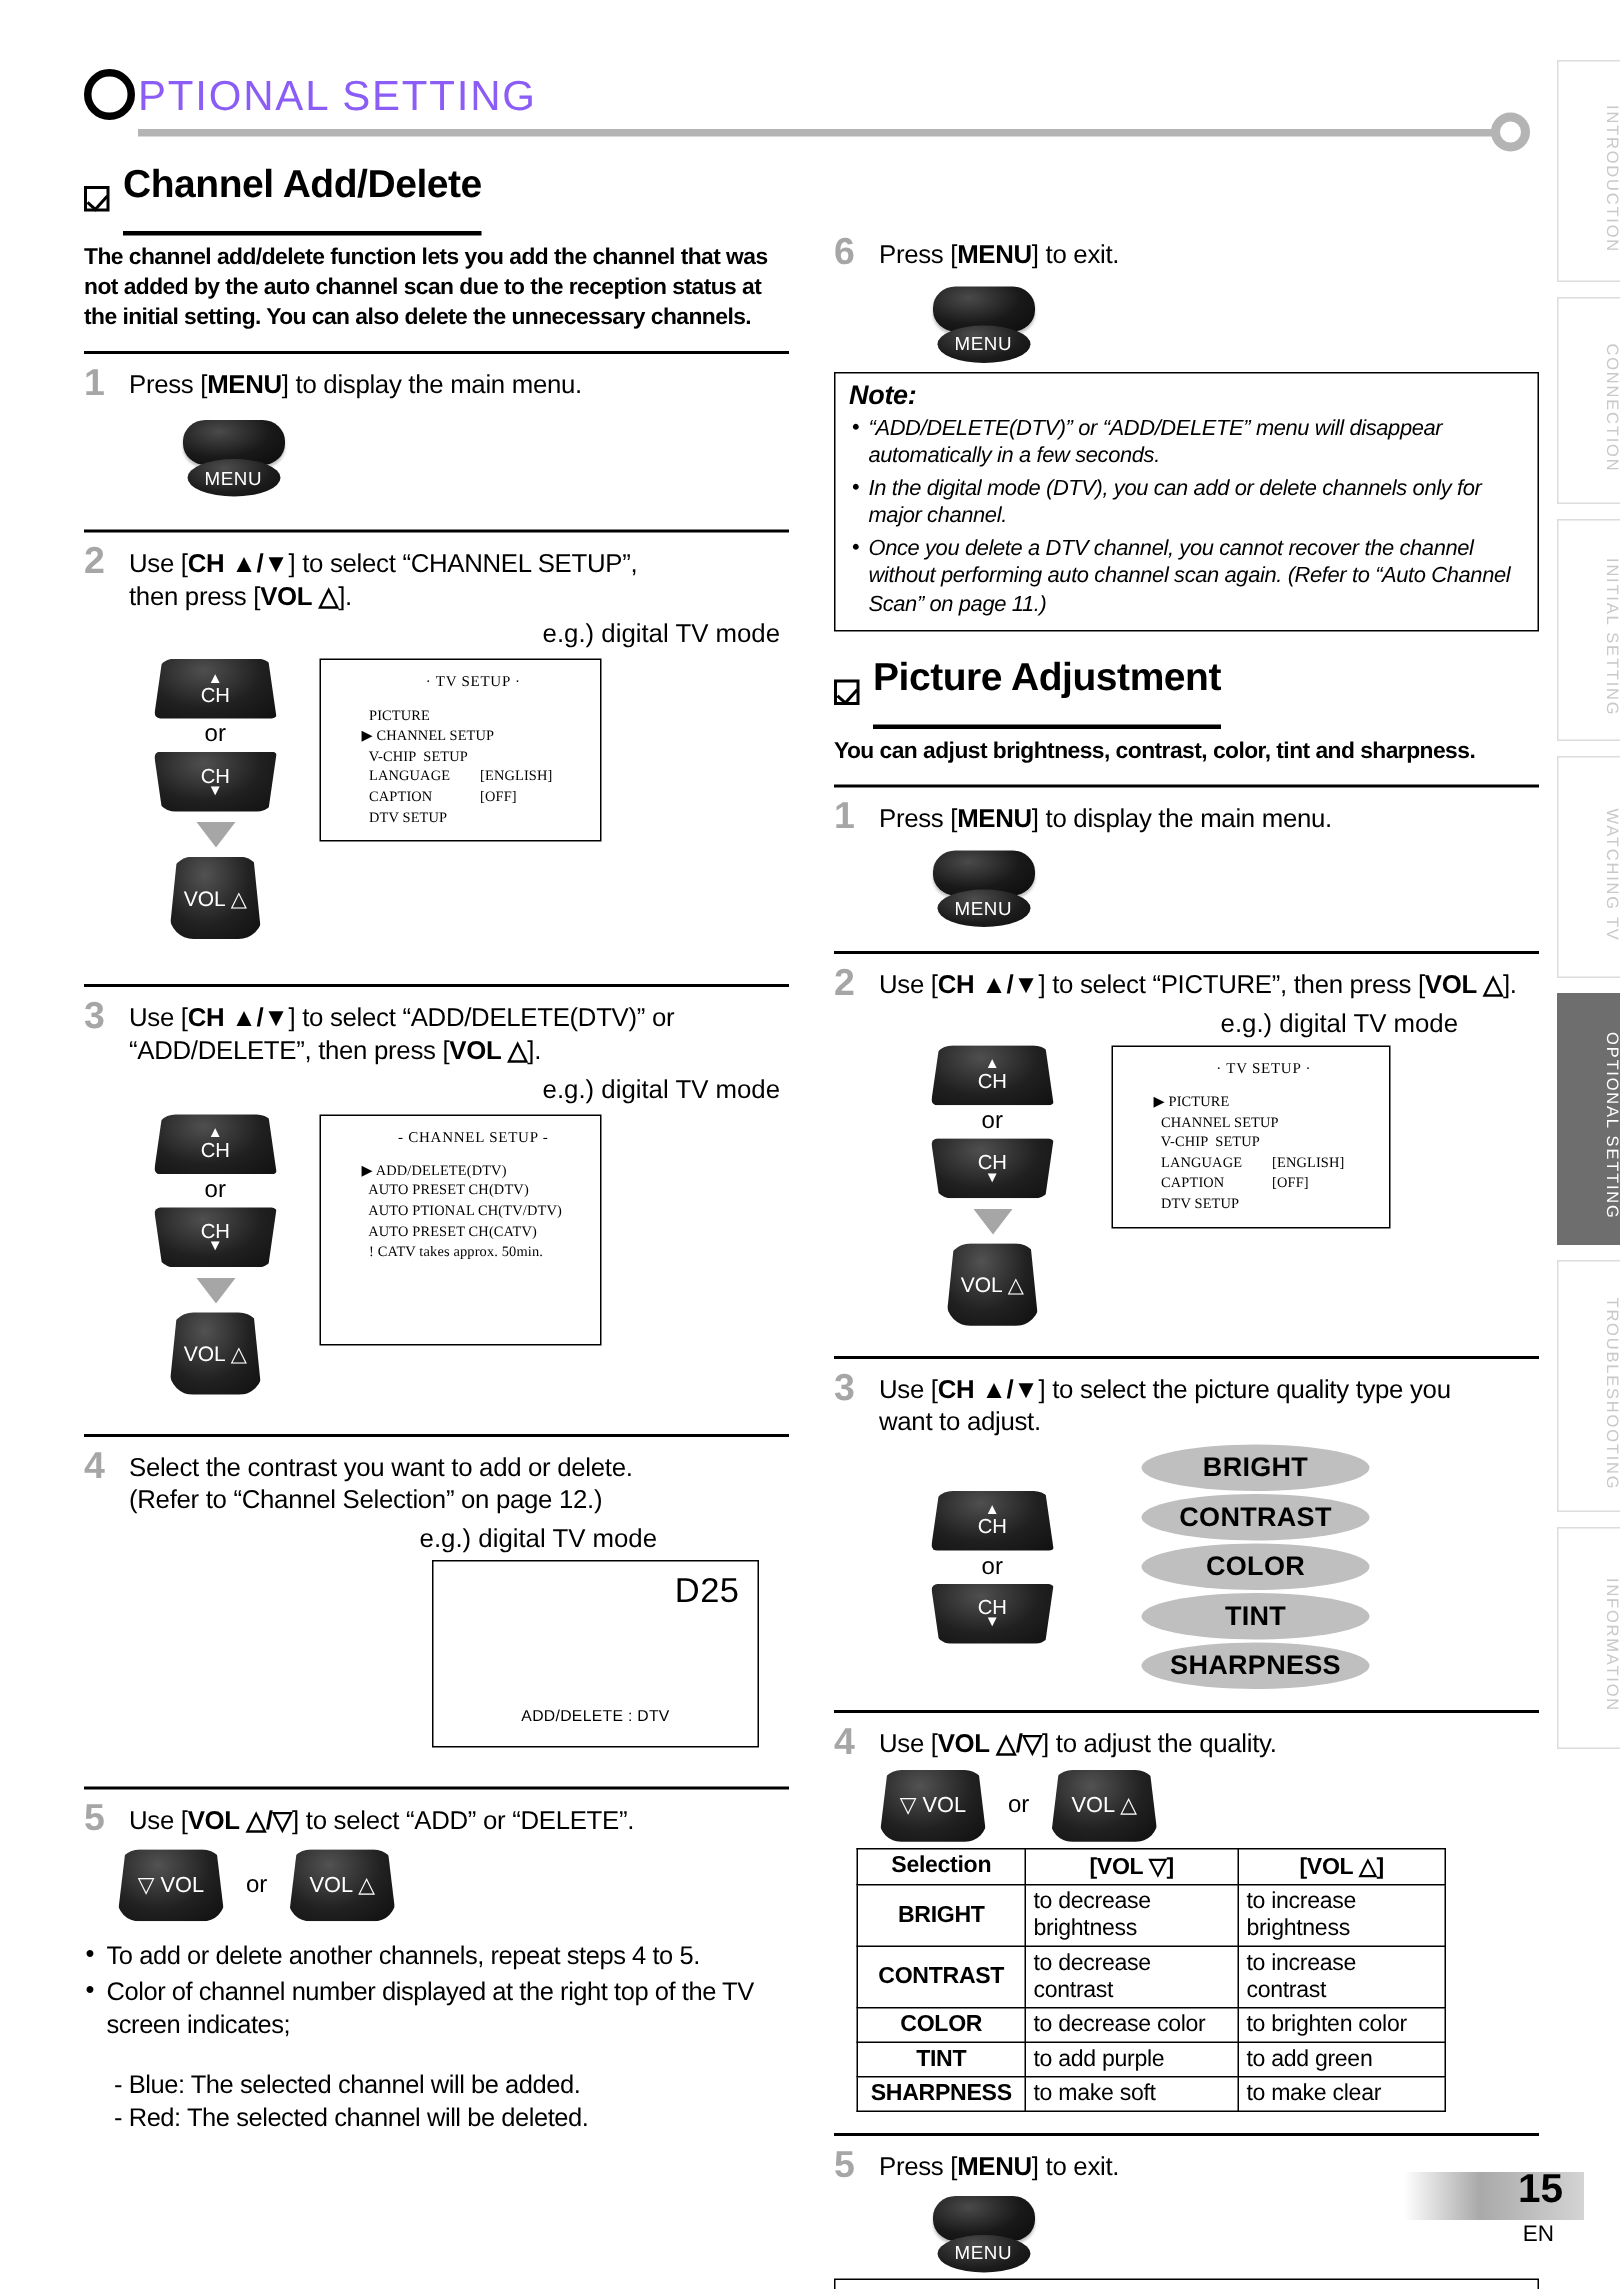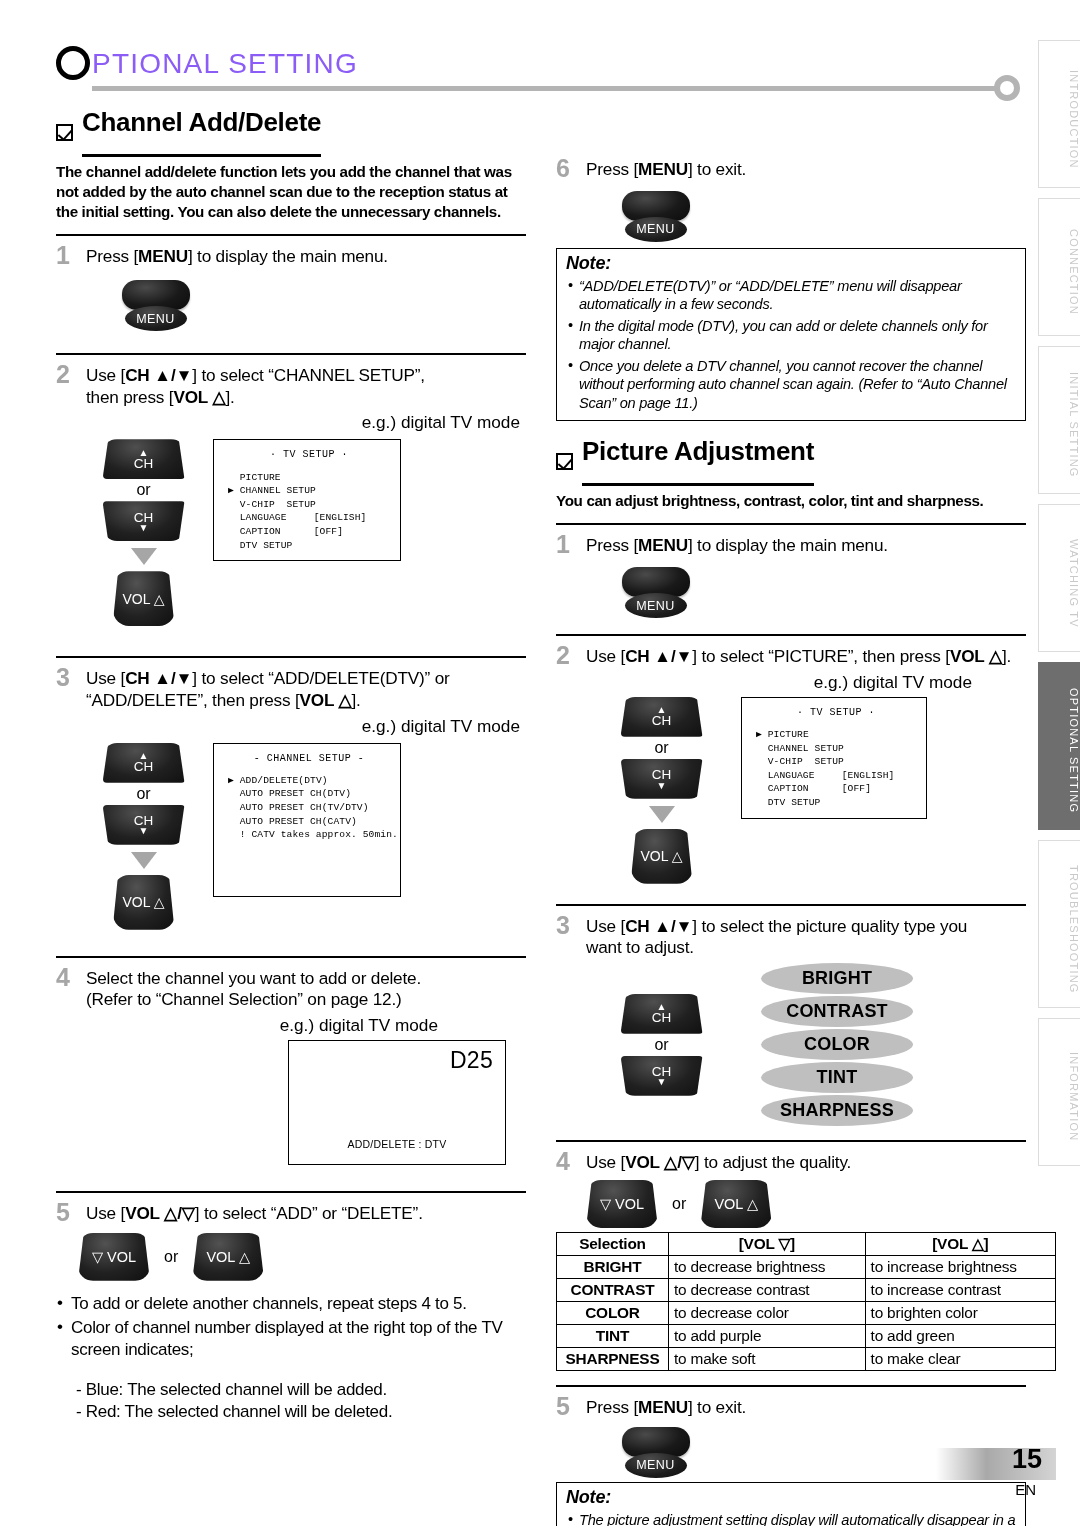--- a/index.html
+++ b/index.html
@@ -198,22 +198,22 @@
     clip-path: polygon(8% 0%, 92% 0%, 100% 100%, 0% 100%);
   }
 
   
   .tvbox {
     border: 1.6px solid #000;
     background: #fff;
     font-size: 9.6px;
     line-height: 1.42;
     letter-spacing: 0.1px;
-    padding: 8px 10px 10px 14px;
-    font-family: Liberation Mono, monospace;
+    padding: 8px 10px 10px 27px;
+    font-family: Liberation Serif, serif;
   }
   .tvbox .tvtitle {
     text-align: center;
     font-size: 10px;
     margin-bottom: 8px;
     letter-spacing: 0.5px;
   }
   .tvrow { white-space: pre; }
 
   
@@ -298,22 +298,23 @@
     color: #000;
     font-weight: bold;
     font-size: 18px;
     letter-spacing: 0.2px;
     display: flex; align-items: center; justify-content: center;
   }
 
   
   table.adj {
     border-collapse: collapse;
-    width: 500px;
+    width: 393px;
     margin-top: 4px;
+    margin-left: 15px;
   }
   table.adj th, table.adj td {
     border: 1.6px solid #000;
     font-size: 15.4px;
     padding: 2px 5px;
     letter-spacing: -0.2px;
   }
   table.adj th { font-weight: bold; text-align: center; }
   table.adj td.sel { font-weight: bold; text-align: center; width: 112px; }
   table.adj td.d   { text-align: left; }
@@ -464,33 +465,33 @@
             <span class="tri">▼</span>
           </div>
         <div class="arrow-down"></div>
         <div class="btn-vol">VOL △</div>
       </div>
       <div class="tvbox" style="width:188px;height:154px;margin-left:22px;">
         <div class="tvtitle">- CHANNEL SETUP -</div>
         <div>
           <div class="tvrow"><span>▶ </span><span>ADD/DELETE(DTV)</span></div>
           <div class="tvrow"><span>  </span><span>AUTO PRESET CH(DTV)</span></div>
-          <div class="tvrow"><span>  </span><span>AUTO PRESET CH(TV/DTV)</span></div>
+          <div class="tvrow"><span>  </span><span>AUTO PTIONAL CH(TV/DTV)</span></div>
           <div class="tvrow"><span>  </span><span>AUTO PRESET CH(CATV)</span></div>
           <div class="tvrow"><span>  </span><span>! CATV takes approx. 50min.</span></div>
         </div>
       </div>
     </div>
   </div>
 
   <div class="step" style="margin-top:26px;">
     <div class="step-head">
       <div class="step-num">4</div>
       <div class="step-text">
-        <span>Select the channel you want to add or delete.</span><br>
+        <span>Select the contrast you want to add or delete.</span><br>
         <span>(Refer to “Channel Selection” on page 12.)</span>
       </div>
     </div>
     <div class="eg" style="padding-right:88px;">e.g.) digital TV mode</div>
     <div class="scrbox" style="width:218px;height:125px;margin-left:232px;margin-top:4px;">
       <div class="scr-num">D25</div>
       <div class="scr-foot">ADD/DELETE : DTV</div>
     </div>
   </div>
 

